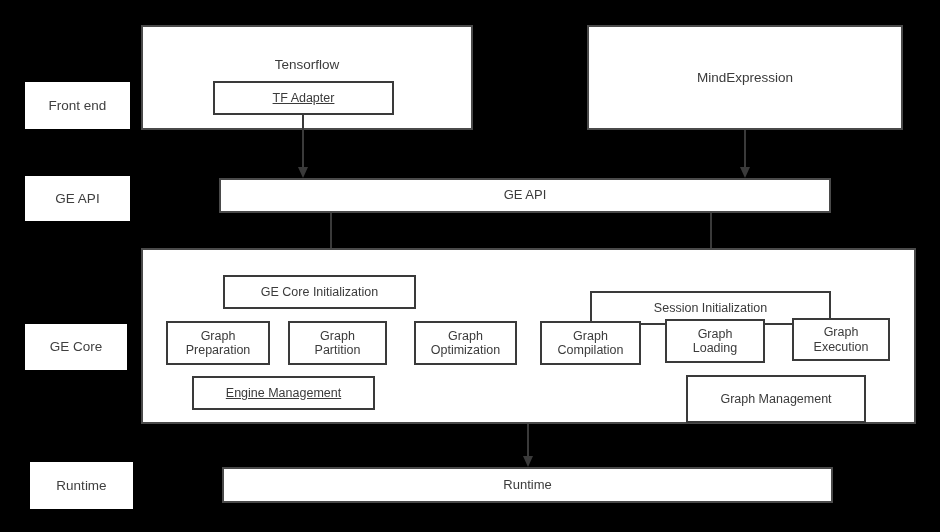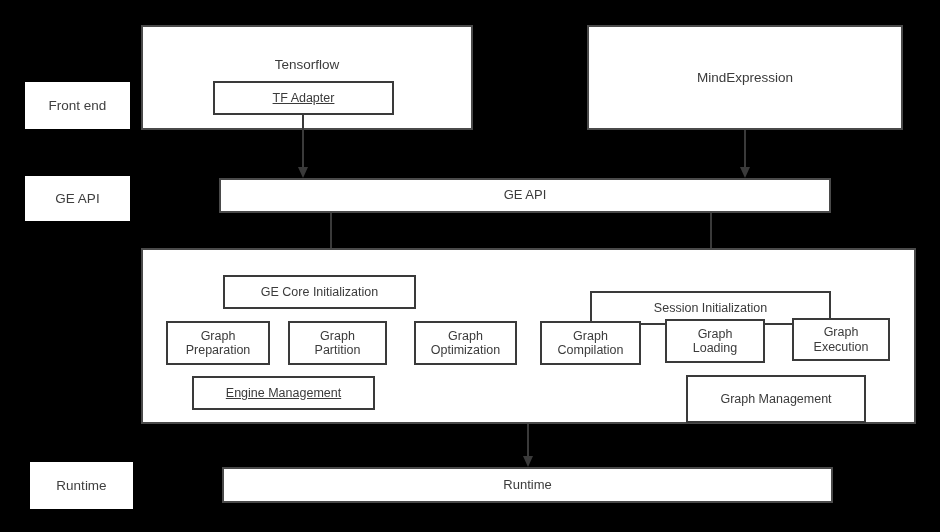--- a/index.html
+++ b/index.html
@@ -88,20 +88,21 @@
 </style>
 </head>
 <body>
 
 <div id="stage">
 
   <div class="box tier-label" style="left:25px; top:50px; width:105px; height:47px;margin-top:32px;">Front end</div>
 
   <div class="box tier-label" style="left:25px; top:176px; width:105px; height:45px;">GE API</div>
 
+  <div class="box tier-label" style="left:25px; top:324px; width:102px; height:46px;">GE Core</div>
 
   <div class="box tier-label" style="left:30px; top:462px; width:103px; height:47px;">Runtime</div>
 
   <div class="box container-box" style="left:141px; top:25px; width:332px; height:105px;">
     <span class="container-title">Tensorflow</span>
   </div>
   <div class="box node" style="left:213px; top:81px; width:181px; height:34px;text-decoration:underline;">TF Adapter</div>
 
   <div class="box container-box" style="left:587px; top:25px; width:316px; height:105px; align-items:center;">
     <span>MindExpression</span>

